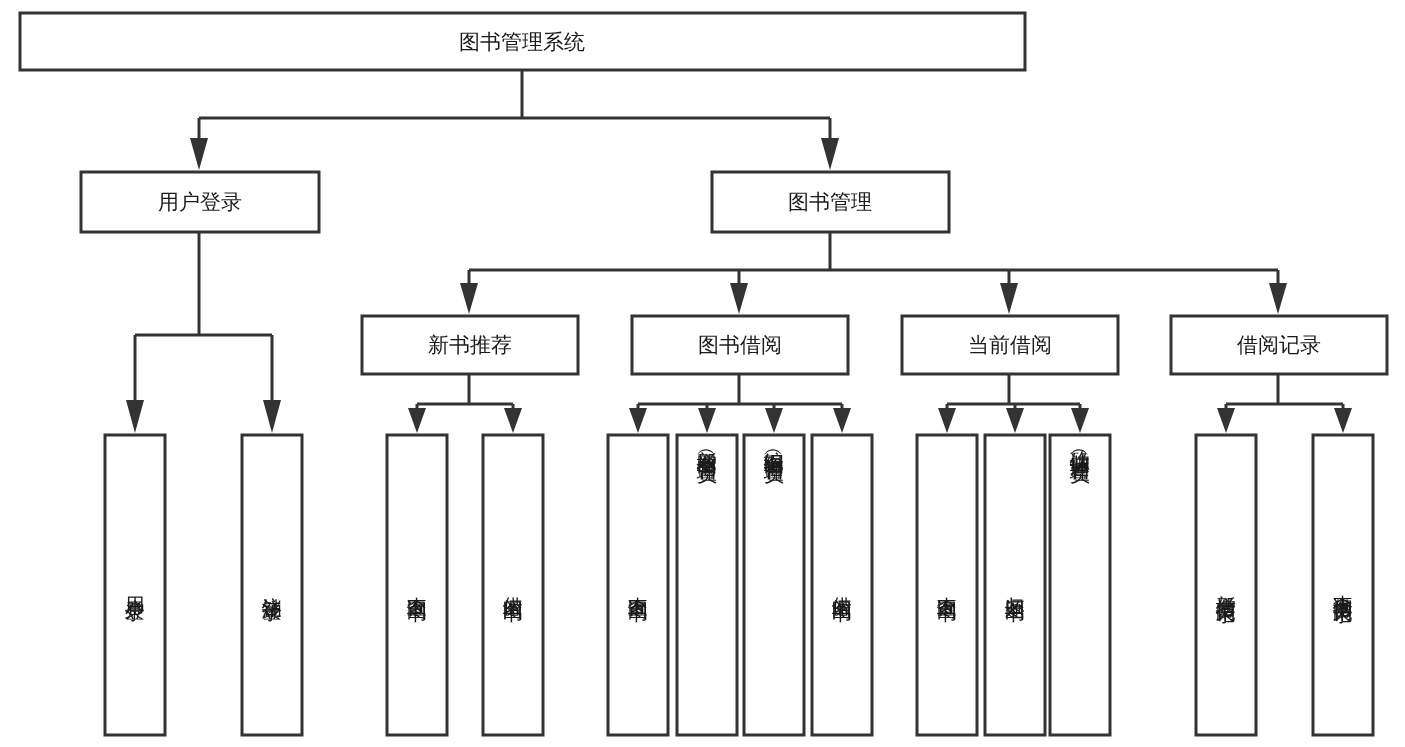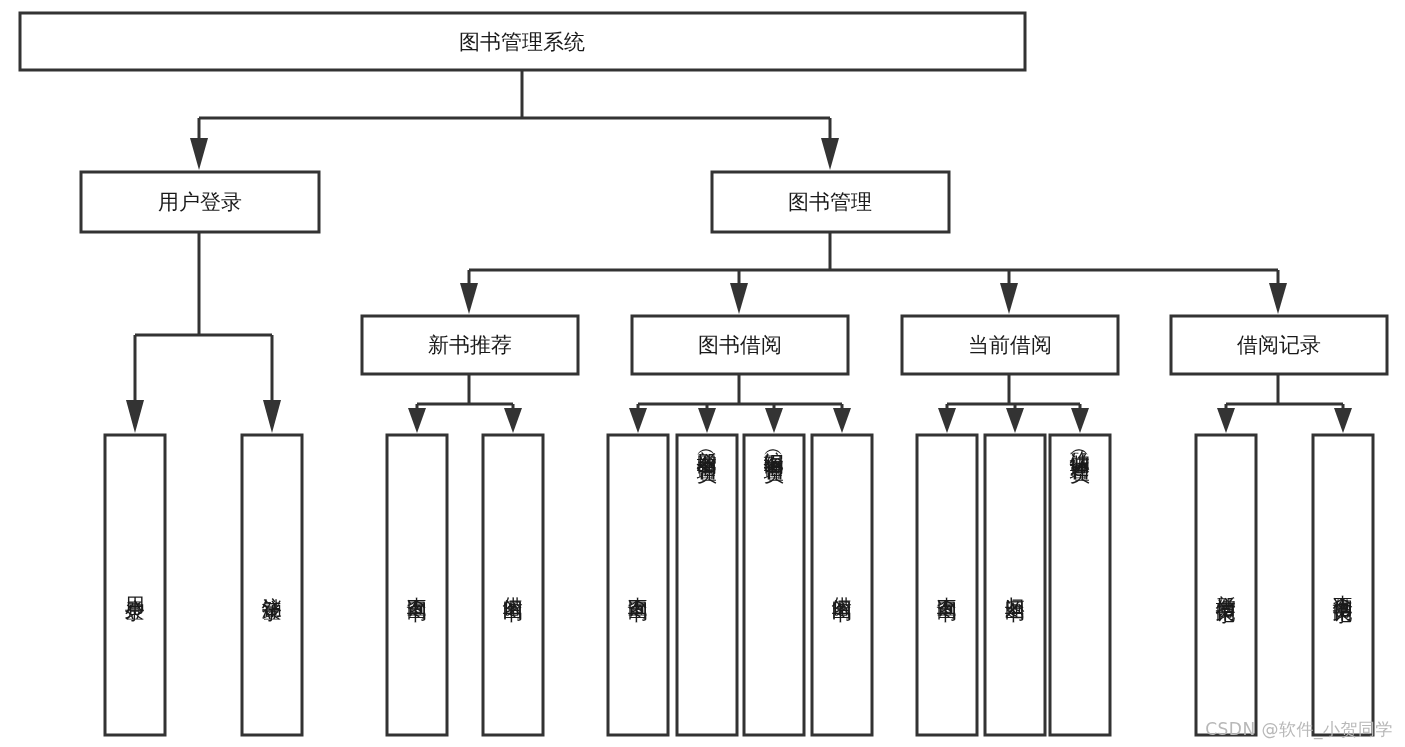--- a/index.html
+++ b/index.html
@@ -218,15 +218,14 @@
   <div class="leaf-label-wrap" style="left:1050px; top:435px; width:60px; height:300px; align-items:flex-start;">
     <span class="leaf-label">确认归还（管理员）</span>
   </div>
   <div class="leaf-label-wrap" style="left:1196px; top:435px; width:60px; height:300px;">
     <span class="leaf-label">新增借阅记录</span>
   </div>
   <div class="leaf-label-wrap" style="left:1313px; top:435px; width:60px; height:300px;">
     <span class="leaf-label">查询借阅记录</span>
   </div>
 
-  <div class="watermark">CSDN @软件_小贺同学</div>
 
 </div>
 
 </body></html>

